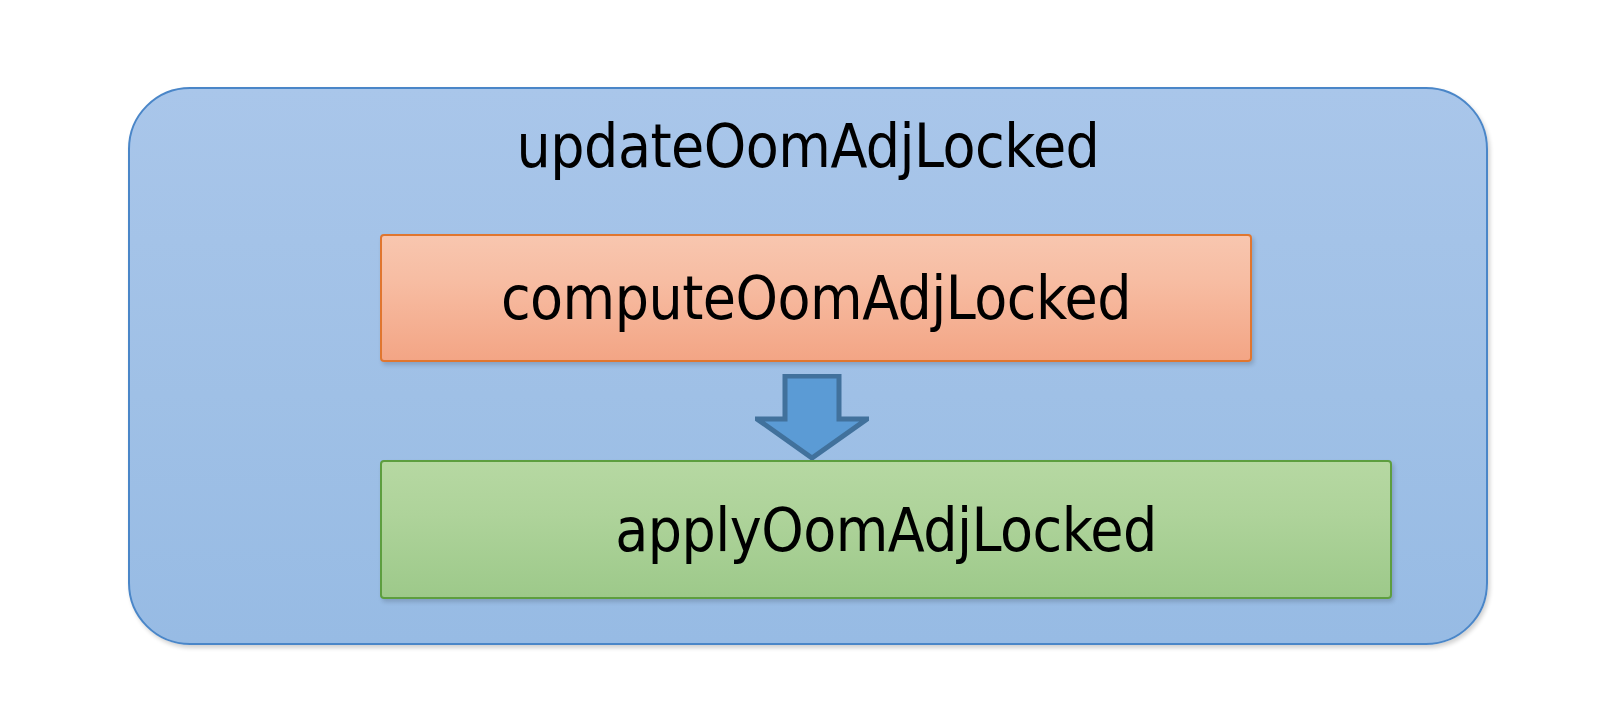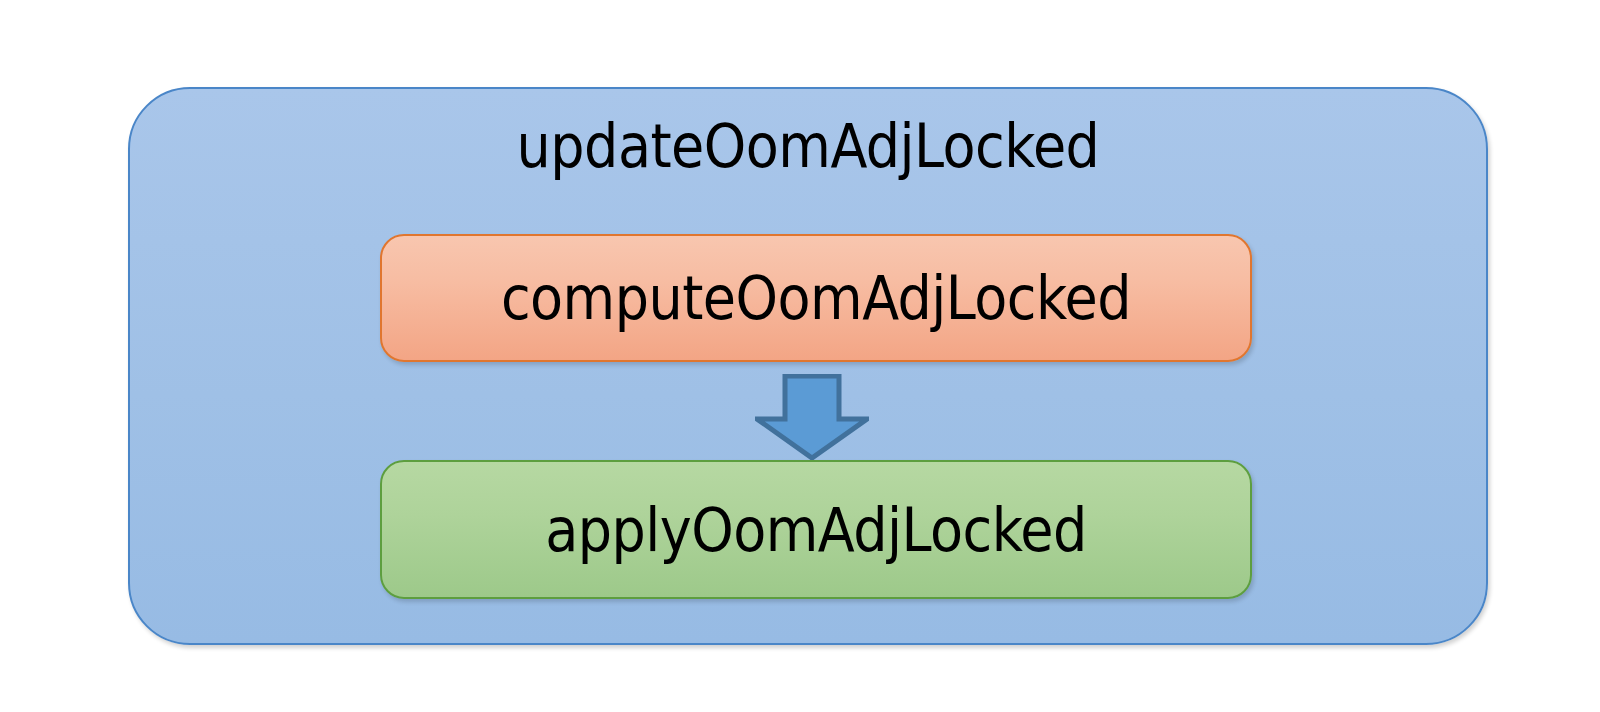--- a/index.html
+++ b/index.html
@@ -45,21 +45,21 @@
     line-height: 1.05;
     color: #000000;
     letter-spacing: -0.5px;
     white-space: nowrap;
   }
 
   
   .node {
     position: absolute;
     box-sizing: border-box;
-    border-radius: 24px;
+    border-radius: 4px;
     display: flex;
     align-items: center;
     justify-content: center;
     box-shadow: 2px 3px 4px rgba(0,0,0,0.16);
   }
   .node-label {
     font-size: 60px;
     line-height: 1;
     color: #000000;
     letter-spacing: -0.5px;
@@ -71,21 +71,21 @@
     top: 145px;    
     width: 872px;  
     height: 128px; 
     background: linear-gradient(180deg, #f8c6af 0%, #f7bda3 35%, #f3a585 100%);
     border: 2px solid #e0762f;
   }
 
   .node-apply {
     left: 250px;   
     top: 371px;    
-    width: 872px;  
+    width: 1012px;  
     height: 139px; 
     background: linear-gradient(180deg, #b6d8a2 0%, #aed39a 40%, #9dc98a 100%);
     border: 2px solid #5d9e3f;
   }
 
   
   .arrow {
     position: absolute;
     left: 625px;  
     top: 285px;   

